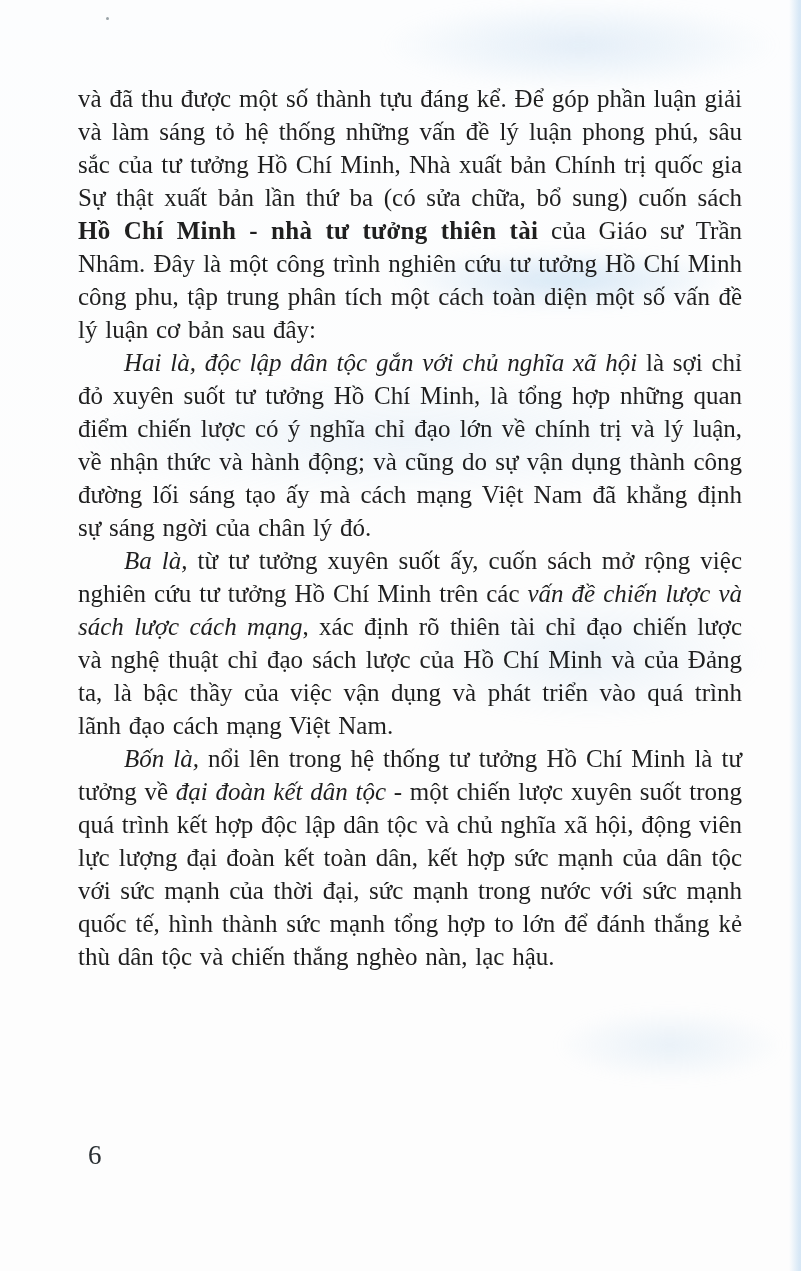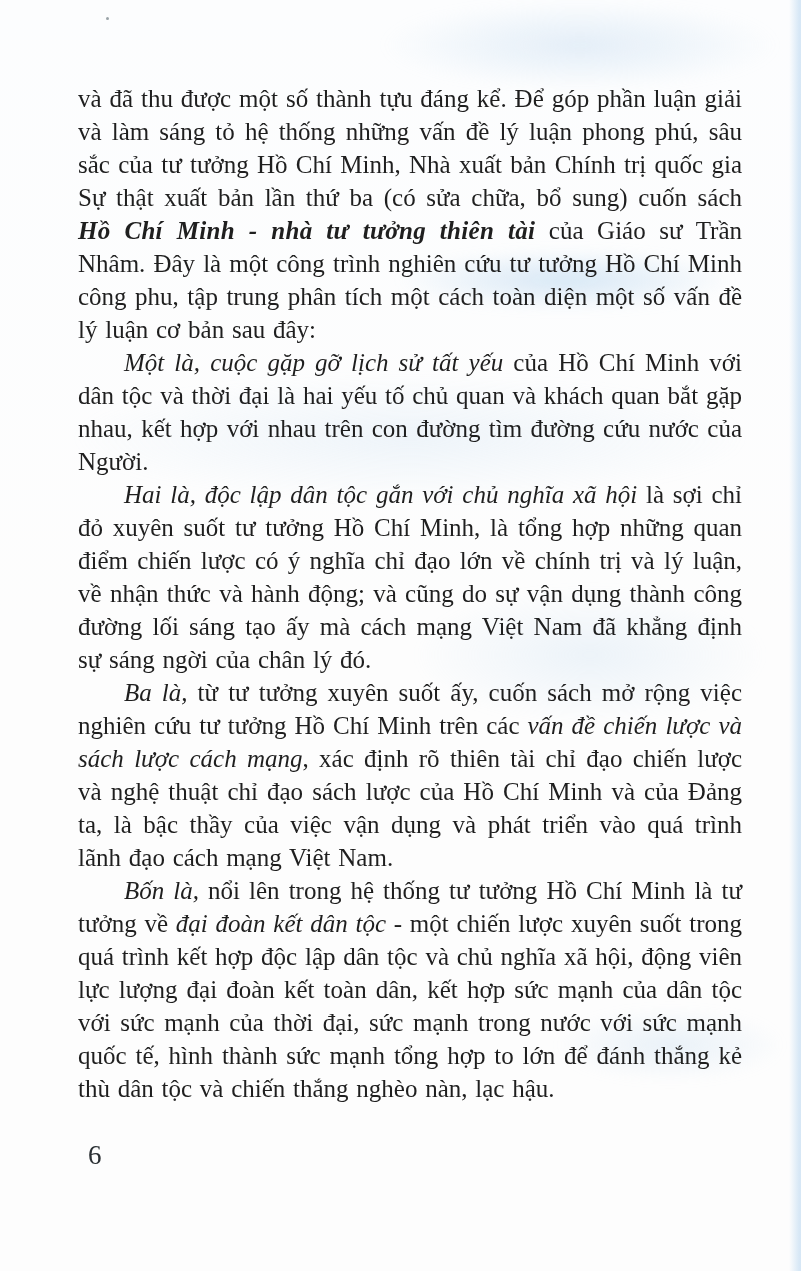--- a/index.html
+++ b/index.html
@@ -73,21 +73,21 @@
   }
   .para {
     margin: 0;
     word-spacing: 1.5px;
   }
   .para.indent {
     text-indent: 46px;
   }
   .run-normal { font-style: normal; }
   .run-italic { font-style: italic; }
-  .run-bold-italic { font-style: italic; font-weight: bold; letter-spacing: 0.3px; margin-top: 35px; }
+  .run-bold-italic { font-weight: bold; letter-spacing: 0.3px; margin-top: 35px; }
   .page-number {
     position: absolute;
     left: 88px;
     top: 1140px;
     font-size: 27px;
     color: #2a2f33;
   }
 </style>
 </head>
 <body>
@@ -96,20 +96,19 @@
   <div class="tint tint-top"></div>
   <div class="tint tint-title"></div>
   <div class="tint tint-mid1"></div>
   <div class="tint tint-mid2"></div>
   <div class="tint tint-low"></div>
   <div class="scan-edge-right"></div>
   <div class="dust"></div>
 
   <div class="text-block">
       <p class="para"><span class="run-normal">và đã thu được một số thành tựu đáng kể. Để góp phần luận giải và làm sáng tỏ hệ thống những vấn đề lý luận phong phú, sâu sắc của tư tưởng Hồ Chí Minh, Nhà xuất bản Chính trị quốc gia Sự thật xuất bản lần thứ ba (có sửa chữa, bổ sung) cuốn sách </span><span class="run-bold-italic">Hồ Chí Minh - nhà tư tưởng thiên tài</span><span class="run-normal"> của Giáo sư Trần Nhâm. Đây là một công trình nghiên cứu tư tưởng Hồ Chí Minh công phu, tập trung phân tích một cách toàn diện một số vấn đề lý luận cơ bản sau đây:</span></p>
-      <p class="para indent"><span class="run-italic">Một là, cuộc gặp gỡ lịch sử tất yếu</span><span class="run-normal"> của Hồ Chí Minh với dân tộc và thời đại là hai yếu tố chủ quan và khách quan bắt gặp nhau, kết hợp với nhau trên con đường tìm đường cứu nước của Người.</span></p>
       <p class="para indent"><span class="run-italic">Hai là, độc lập dân tộc gắn với chủ nghĩa xã hội</span><span class="run-normal"> là sợi chỉ đỏ xuyên suốt tư tưởng Hồ Chí Minh, là tổng hợp những quan điểm chiến lược có ý nghĩa chỉ đạo lớn về chính trị và lý luận, về nhận thức và hành động; và cũng do sự vận dụng thành công đường lối sáng tạo ấy mà cách mạng Việt Nam đã khẳng định sự sáng ngời của chân lý đó.</span></p>
       <p class="para indent"><span class="run-italic">Ba là,</span><span class="run-normal"> từ tư tưởng xuyên suốt ấy, cuốn sách mở rộng việc nghiên cứu tư tưởng Hồ Chí Minh trên các </span><span class="run-italic">vấn đề chiến lược và sách lược cách mạng</span><span class="run-normal">, xác định rõ thiên tài chỉ đạo chiến lược và nghệ thuật chỉ đạo sách lược của Hồ Chí Minh và của Đảng ta, là bậc thầy của việc vận dụng và phát triển vào quá trình lãnh đạo cách mạng Việt Nam.</span></p>
       <p class="para indent"><span class="run-italic">Bốn là,</span><span class="run-normal"> nổi lên trong hệ thống tư tưởng Hồ Chí Minh là tư tưởng về </span><span class="run-italic">đại đoàn kết dân tộc</span><span class="run-normal"> - một chiến lược xuyên suốt trong quá trình kết hợp độc lập dân tộc và chủ nghĩa xã hội, động viên lực lượng đại đoàn kết toàn dân, kết hợp sức mạnh của dân tộc với sức mạnh của thời đại, sức mạnh trong nước với sức mạnh quốc tế, hình thành sức mạnh tổng hợp to lớn để đánh thắng kẻ thù dân tộc và chiến thắng nghèo nàn, lạc hậu.</span></p>
     </div>
 
   <div class="page-number">6</div>
 </div>
 
 </body></html>

